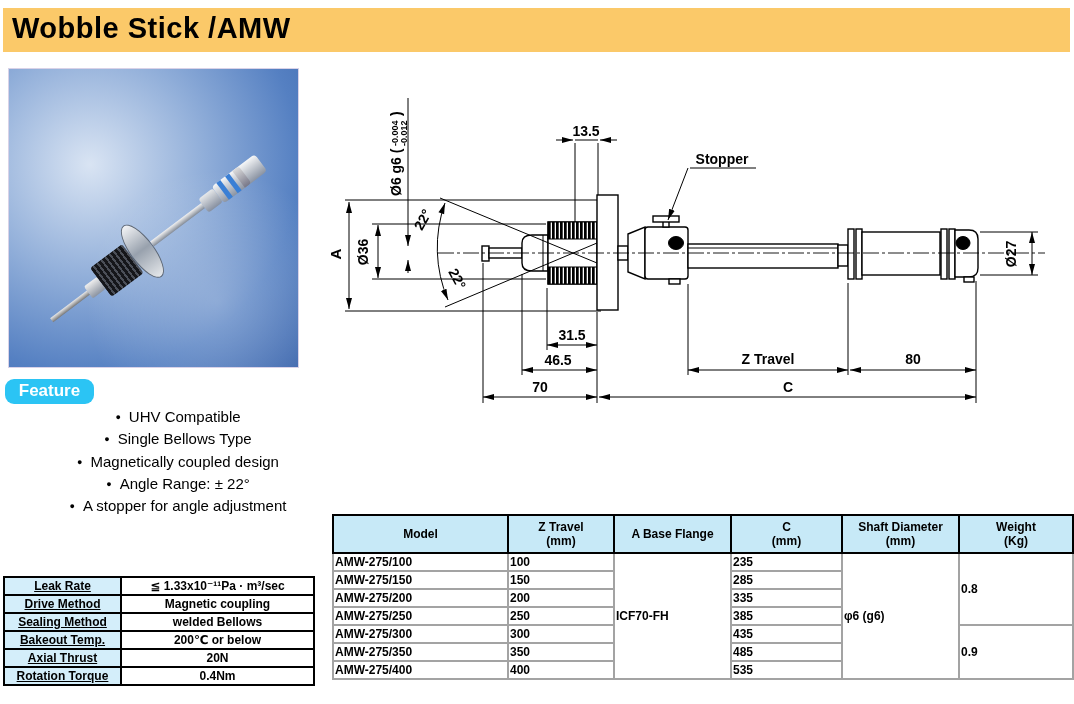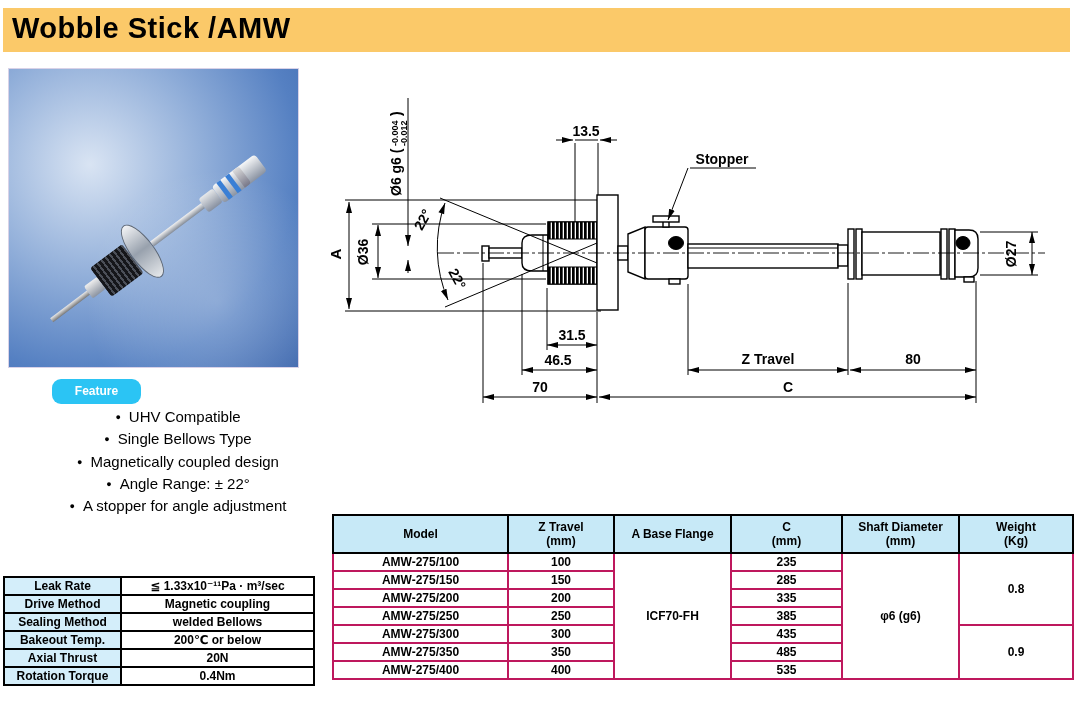--- a/index.html
+++ b/index.html
@@ -22,34 +22,34 @@
   .p-bellows{width:40px;height:36px;border-radius:3px;background:repeating-linear-gradient(90deg,#15161a 0 3px,#4b4f58 3px 5px);}
   .p-flange{width:24px;height:64px;border-radius:50%;border:1px solid #5d6673;background:linear-gradient(180deg,#f3f4f6,#98a1ad 48%,#e4e7ea);}
   .p-shaft{width:64px;height:6px;background:linear-gradient(#f0f0f0,#848c98);}
   .p-coupling{width:18px;height:17px;border-radius:3px;background:linear-gradient(#e6e8ea,#8790a0);}
   .p-handle{width:54px;height:21px;border-radius:4px;background:linear-gradient(#f6f7f8,#8a93a2);display:flex;align-items:stretch;}
   .p-stripe{width:5px;background:#3a7fd5;margin-left:6px;}
   .p-cap{width:8px;background:linear-gradient(#ddd,#778);margin-left:4px;border-radius:0 3px 3px 0;}
 
   
   #feature-badge{position:absolute;left:5px;top:379px;width:89px;height:25px;border-radius:9px;
-    background:#2BC4F4;color:#fff;font-size:12px;font-weight:bold;text-align:center;line-height:24px;margin-left:47px;}
+    background:#2BC4F4;color:#fff;font-size:17px;font-weight:bold;text-align:center;line-height:24px;}
   #features{position:absolute;left:6px;top:406px;width:340px;list-style:none;margin:0;padding:0;}
   #features li{font-size:15px;font-weight:normal;color:#000;line-height:21.3px;white-space:nowrap;text-align:center;}
   #features li .dot{display:inline-block;font-size:9px;vertical-align:2px;margin:0 8px 0 4px;}
 
   
   #spec{position:absolute;left:3px;top:576px;width:312px;border-collapse:collapse;}
   #spec td{border:2px solid #000;height:18px;font-size:12px;font-weight:bold;text-align:center;vertical-align:middle;}
-  #spec td.l{width:117px;background:#D4EEFA;}
+  #spec td.l{width:117px;background:#D4EEFA;text-decoration:underline;}
 
   
   #mtable{position:absolute;left:332px;top:514px;width:740px;border-collapse:collapse;table-layout:fixed;}
   #mtable th{border:2px solid #000;background:#C7E9F7;font-size:12px;font-weight:bold;height:38px;line-height:14px;text-align:center;}
-  #mtable td{border:2px solid #be185d;font-size:12px;font-weight:bold;text-align:center;height:17px;vertical-align:middle;}
+  #mtable td{border:2px solid #a3a3a3;font-size:12px;font-weight:bold;height:17px;vertical-align:middle;}
 
   
   #drawing{position:absolute;left:330px;top:60px;width:744px;height:454px;}
   #drawing text{fill:#000;font-weight:600;}
   .part{fill:#fff;stroke:#000;stroke-width:1.4;}
   .partb{fill:#000;stroke:#000;stroke-width:1;}
   .dim{stroke:#000;stroke-width:1;fill:none;}
 </style>
 </head>
 <body>

